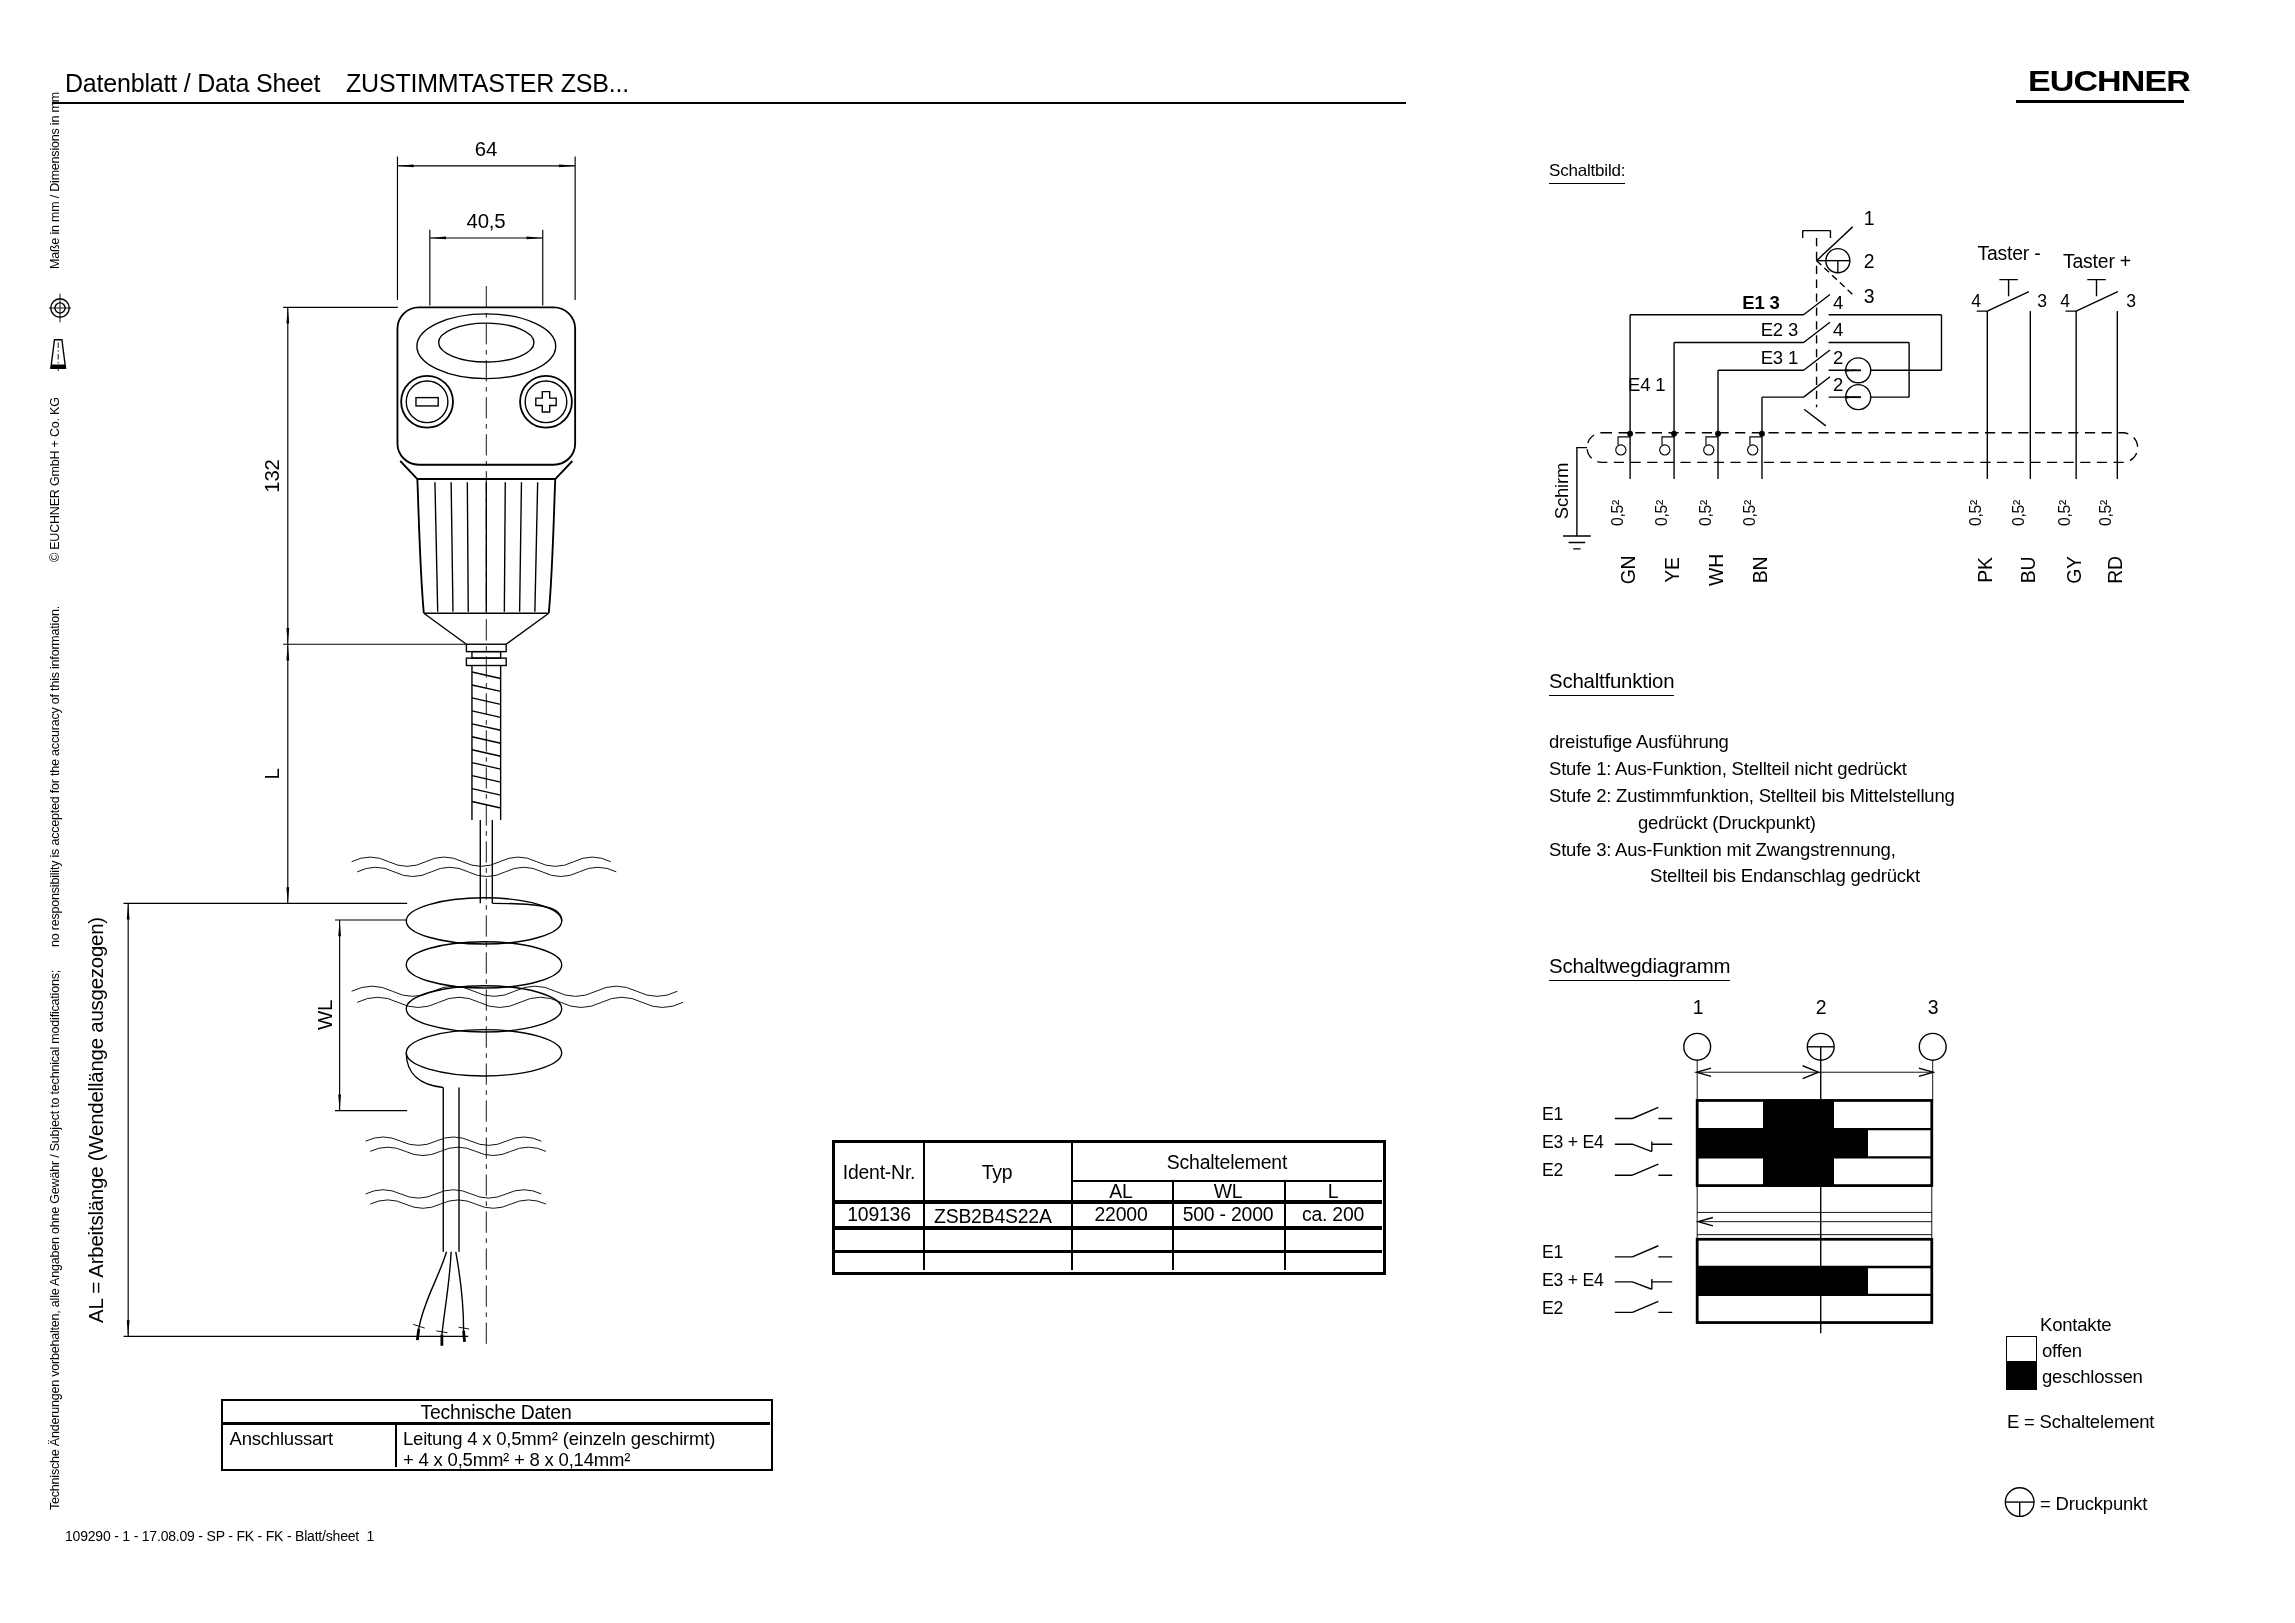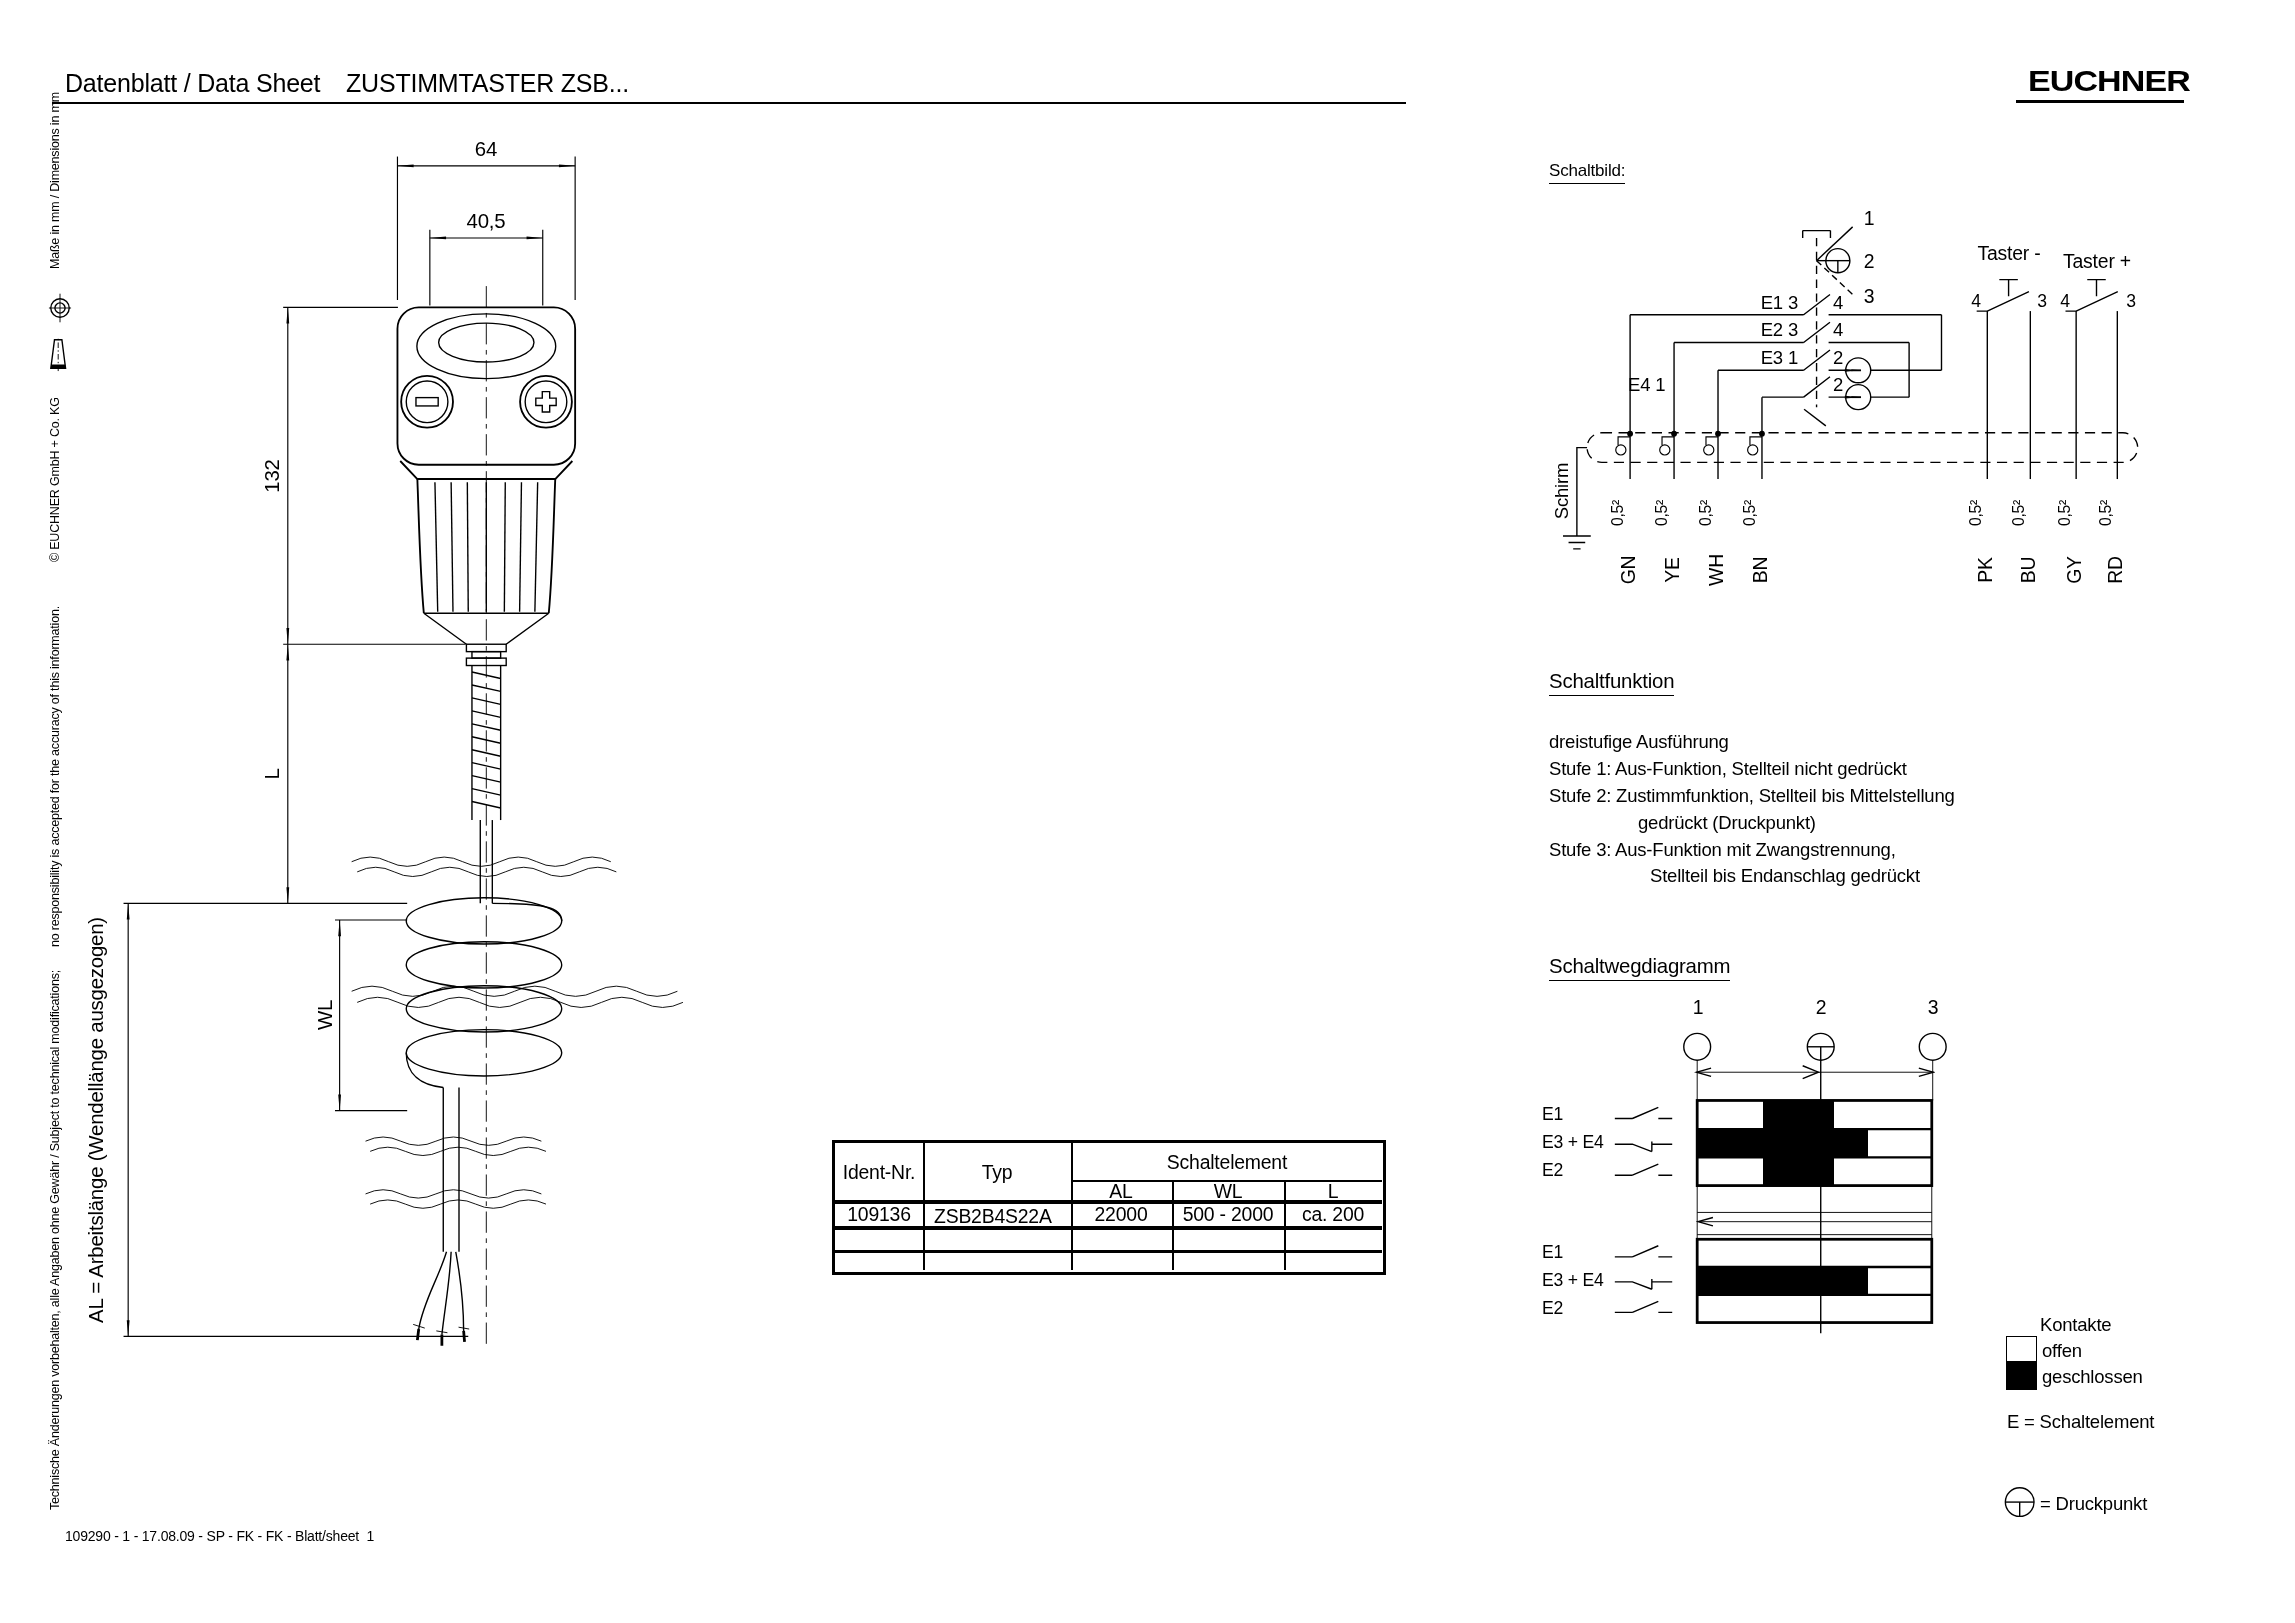--- a/index.html
+++ b/index.html
@@ -294,21 +294,21 @@
   <div class="abs t42 ctr" style="left:1869px;top:261px;">2</div>
   <div class="abs t42 ctr" style="left:1869px;top:296px;">3</div>
   <div class="abs t42 ctr" style="left:2009px;top:253px;">Taster -</div>
   <div class="abs t42 ctr" style="left:2097px;top:261px;text-align:center;">Taster +</div>
   <div class="abs t38 ctr" style="left:1976px;top:301px;">4</div>
   <div class="abs t38 ctr" style="left:2042px;top:301px;">3</div>
   <div class="abs t38 ctr" style="left:2065px;top:301px;">4</div>
   <div class="abs t38 ctr" style="left:2131px;top:301px;">3</div>
   <div class="abs t40 rot" style="left:1562px;top:491px;">Schirm</div>
   <div id="sb-rows">
-      <div class="abs t40" style="left: 1724px; top: 292px; width: 74px; text-align: right;">E1 3</div>
+      <div class="abs t40" style="left: 1724px; top: 292px; width: 74px; text-align: center; font-weight: bold;">E1 3</div>
       <div class="abs t40" style="left: 1833px; top: 292px;">4</div>
       <div class="abs t40" style="left: 1724px; top: 319px; width: 74px; text-align: right;">E2 3</div>
       <div class="abs t40" style="left: 1833px; top: 319px;">4</div>
       <div class="abs t40" style="left: 1724px; top: 347px; width: 74px; text-align: right;">E3 1</div>
       <div class="abs t40" style="left: 1833px; top: 347px;">2</div>
       <div class="abs t40" style="left: 1628px; top: 374px; width: 74px; text-align: left;">E4 1</div>
       <div class="abs t40" style="left: 1833px; top: 374px;">2</div>
     </div>
   <div id="wire-labels">
       <div class="abs t34 rot" style="left: 1618px; top: 513px;">0,5²</div>
@@ -373,17 +373,25 @@
     <div class="abs t42 ctr" style="left:286px;top:48px;">AL</div>
     <div class="abs t42 ctr" style="left:393px;top:48px;">WL</div>
     <div class="abs t42 ctr" style="left:498px;top:48px;">L</div>
     <div class="abs t42 ctr" style="left:44px;top:71px;">109136</div>
     <div class="abs t42" style="left:99px;top:62px;">ZSB2B4S22A</div>
     <div class="abs t42 ctr" style="left:286px;top:71px;">22000</div>
     <div class="abs t42 ctr" style="left:393px;top:71px;">500 - 2000</div>
     <div class="abs t42 ctr" style="left:498px;top:71px;">ca. 200</div>
   </div>
 
+  <div class="abs" style="left:221px;top:1399px;width:552px;height:72px;border:2.8px solid #000;box-sizing:border-box;">
+    <div class="abs" style="left:0;top:21px;width:547px;height:2.8px;background:#000;"></div>
+    <div class="abs" style="left:172px;top:21px;width:1.9px;height:45px;background:#000;"></div>
+    <div class="abs t42 ctr" style="left:273px;top:11px;">Technische Daten</div>
+    <div class="abs t40" style="left:6.5px;top:27px;">Anschlussart</div>
+    <div class="abs t40" style="left:180px;top:27px;">Leitung 4 x 0,5mm² (einzeln geschirmt)</div>
+    <div class="abs t40" style="left:180px;top:48px;">+ 4 x 0,5mm² + 8 x 0,14mm²</div>
+  </div>
 
   <div class="abs t33" style="left:65px;top:1528px;">109290 - 1 - 17.08.09 - SP - FK - FK - Blatt/sheet&nbsp; 1</div>
 
 </div>
 
 
 </body></html>

